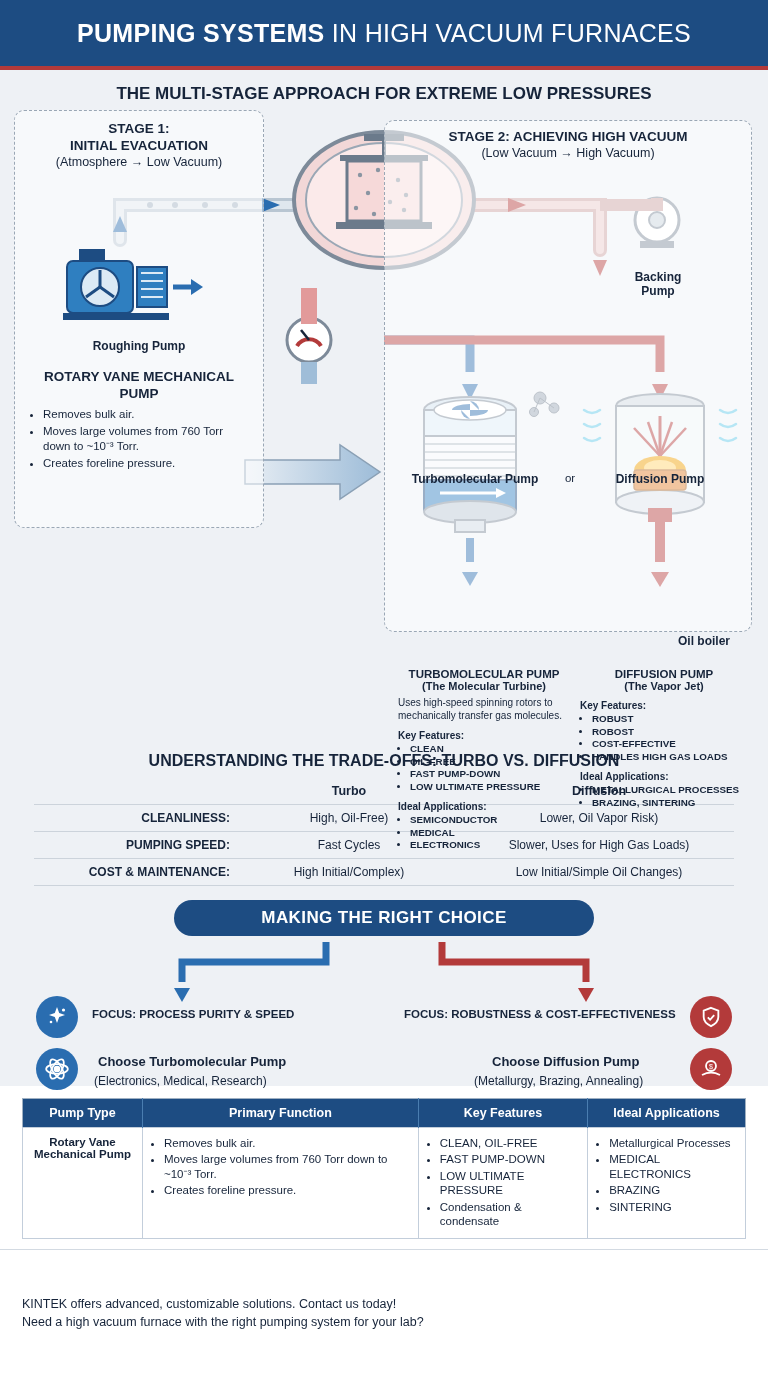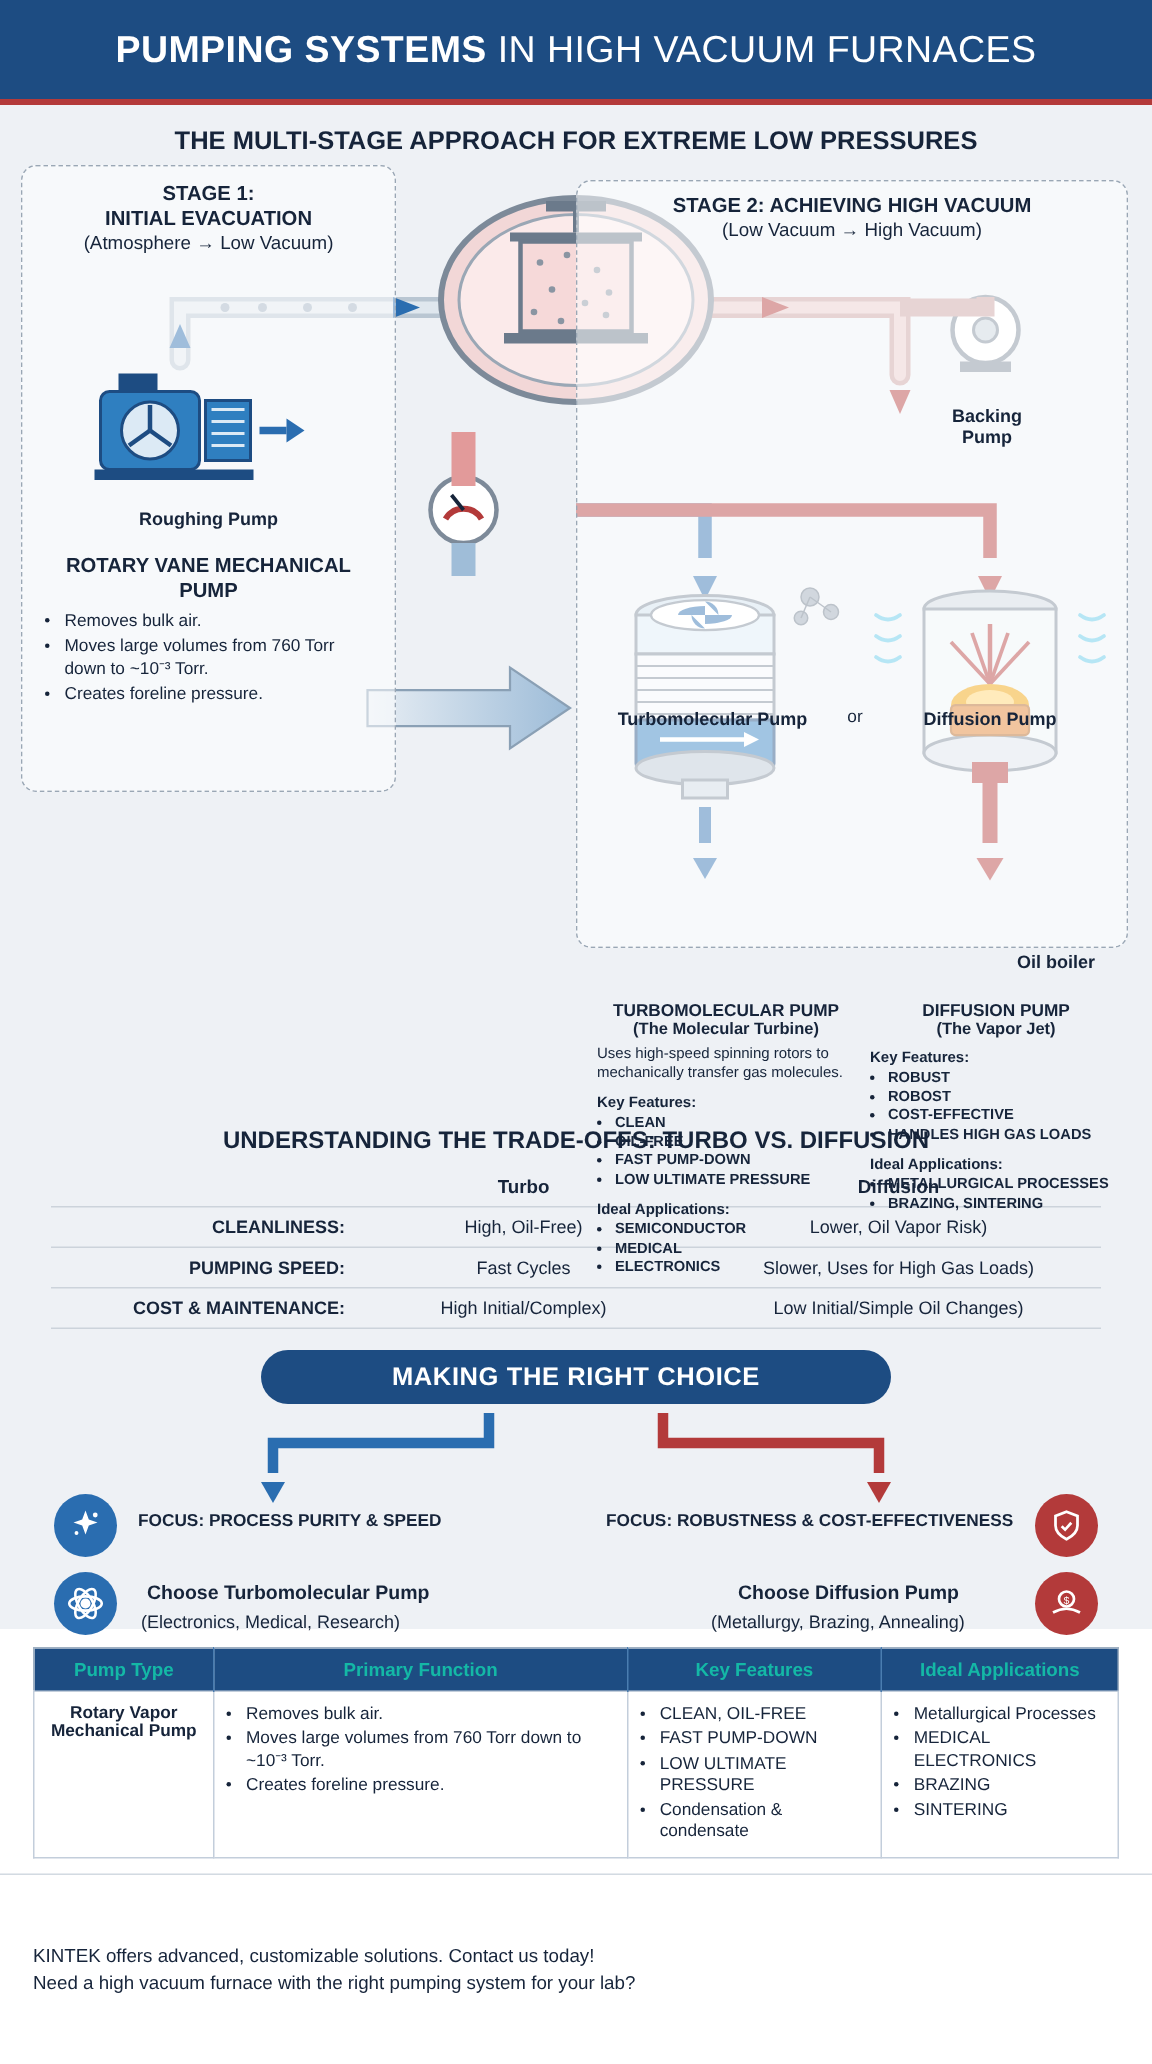--- a/index.html
+++ b/index.html
@@ -82,21 +82,21 @@
   .choose-sub { position:absolute; font-size:12px; }
 
   .circ { position:absolute; width:42px; height:42px; border-radius:50%; display:flex; align-items:center; justify-content:center; color:#fff; }
   .circ.blue { background:#2a6db0; }
   .circ.red { background:#b33a3a; }
 
   
   .btable-wrap { background:#fff; padding:12px 22px 10px; }
   table.btable { width:100%; border-collapse:collapse; border:1px solid #9fb0c2; }
   table.btable th {
-    background:#1d4c82; color:#14b8a6; font-size:12.5px; font-weight:bold; padding:7px 6px;
+    background:#1d4c82; color:#ffffff; font-size:12.5px; font-weight:bold; padding:7px 6px;
     border-right:1px solid #4a7db0;
   }
   table.btable th:last-child { border-right:none; }
   table.btable td { border:1px solid #c3cedb; vertical-align:top; padding:8px 8px; font-size:11.5px; }
   table.btable td.pname { text-align:center; font-weight:bold; width:120px; }
   table.btable td ul { margin:0; padding-left:13px; }
   table.btable td ul li { margin-bottom:2px; line-height:1.25; }
 
   
   .footer { background:#fff; border-top:1px solid #d3dae2; flex:1; display:flex; align-items:center; justify-content:space-between; padding:0 22px; }
@@ -431,21 +431,21 @@
         <tr>
           <th>Pump Type</th>
           <th>Primary Function</th>
           <th>Key Features</th>
           <th>Ideal Applications</th>
         </tr>
       </thead>
       <tbody>
         <tr>
           <td class="pname">
-            <div>Rotary Vapor</div>
+            <div>Rotary Vane</div>
             <div>Mechanical Pump</div>
           </td>
           <td>
             <ul>
               <li>Removes bulk air.</li>
               <li>Moves large volumes from 760 Torr down to ~10⁻³ Torr.</li>
               <li>Creates foreline pressure.</li>
             </ul>
           </td>
           <td>

